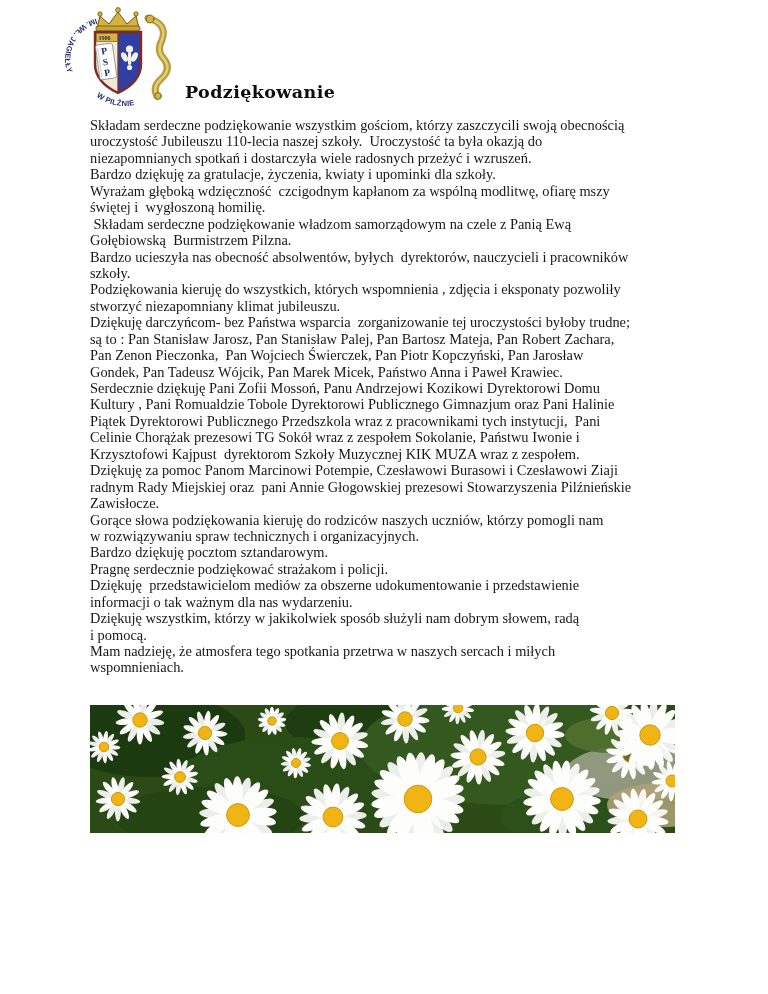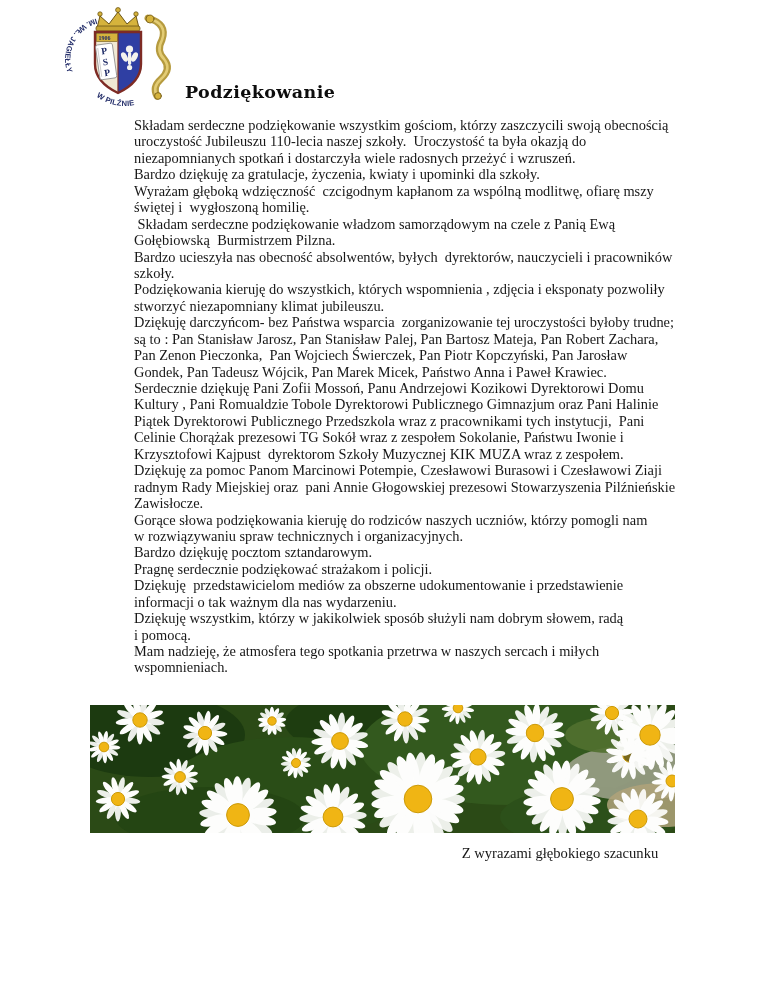--- a/index.html
+++ b/index.html
@@ -14,21 +14,21 @@
   #crest{position:absolute;left:64px;top:6px;width:114px;height:104px;}
   #doc-title{
     position:absolute;left:185px;top:82px;
     font-family:"DejaVu Serif","Liberation Serif",serif;
     font-weight:bold;
     font-size:17.5px;letter-spacing:0.4px;color:#0d0d0d;
   }
   #letter-body{
     position:absolute;left:90px;top:117px;width:600px;
     font-size:14.4px;line-height:16.45px;
-    white-space:pre;color:#171717;margin-left:44px;
+    white-space:pre;color:#171717;
   }
   .text-line{height:16.45px;}
   #daisies{position:absolute;left:90px;top:705px;width:585px;height:128px;display:block;}
   #signature{
     position:absolute;left:440px;top:845px;width:240px;
     text-align:center;font-size:14.6px;line-height:17.5px;color:#171717;
   }
   .ring-text{
     font-family:"Liberation Sans","DejaVu Sans",sans-serif;
     font-size:7.6px;font-weight:bold;letter-spacing:0.2px;fill:#26306b;
@@ -494,16 +494,15 @@
         <ellipse cx="11.6" cy="0" rx="8.8" ry="2.7" fill="#fdfdfc" opacity="1" transform="rotate(563.5384615384615)"></ellipse>
         <ellipse cx="11.6" cy="0" rx="8.8" ry="2.7" fill="#fdfdfc" opacity="0.92" transform="rotate(591.2307692307693)"></ellipse>
         <ellipse cx="11.6" cy="0" rx="8.8" ry="2.7" fill="#fdfdfc" opacity="1" transform="rotate(618.9230769230769)"></ellipse>
         <ellipse cx="11.6" cy="0" rx="8.8" ry="2.7" fill="#fdfdfc" opacity="1" transform="rotate(646.6153846153846)"></ellipse>
         <ellipse cx="11.6" cy="0" rx="8.8" ry="2.7" fill="#fdfdfc" opacity="0.92" transform="rotate(674.3076923076924)"></ellipse>
         <circle cx="0" cy="0" r="6" fill="#f0b514" stroke="#cc9a08" stroke-width="1"></circle>
       </g>
     </svg>
 
   <div id="signature">
-    <div>Z wyrazami głębokiego szacunku</div>
   </div>
 
 </div>
 
 </body></html>

